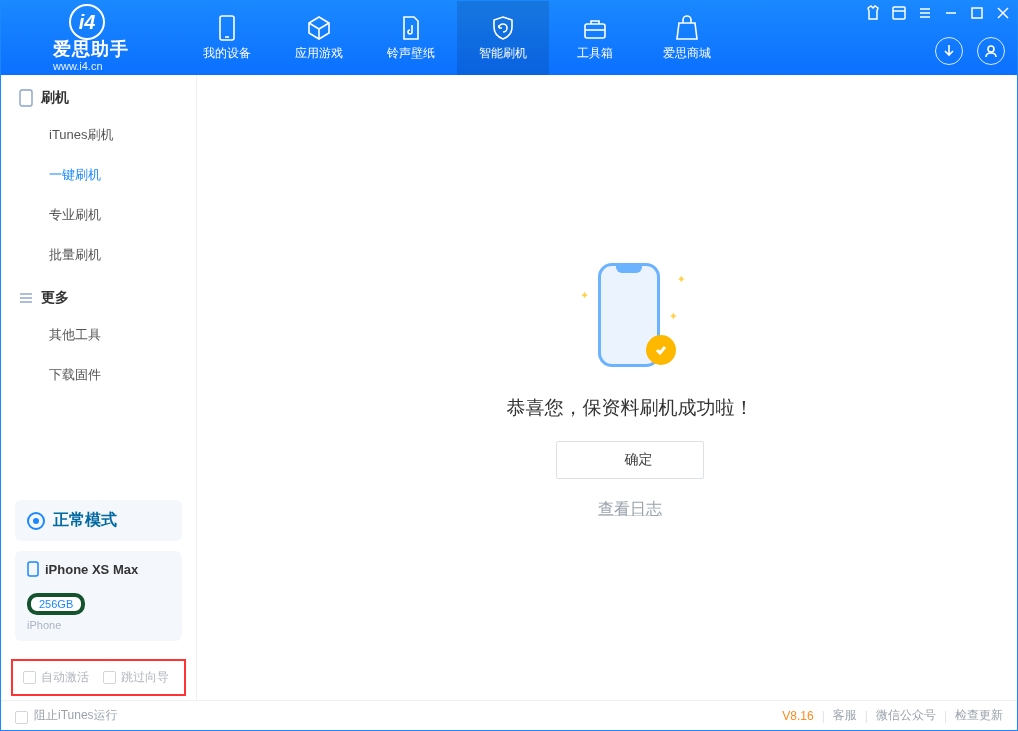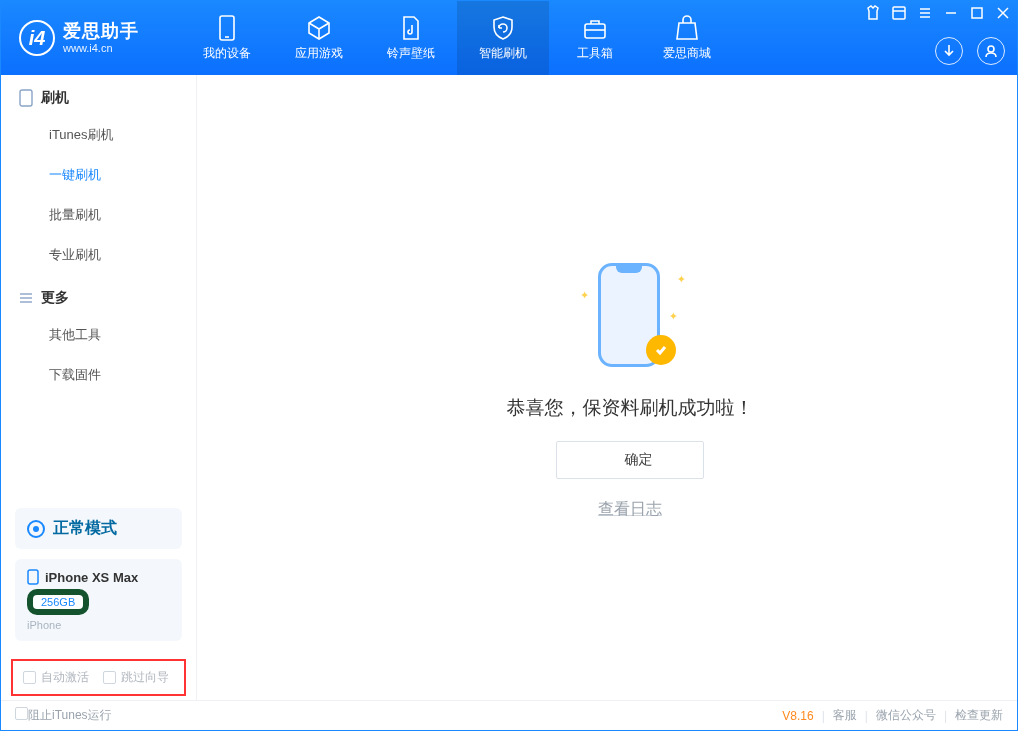--- a/index.html
+++ b/index.html
@@ -1,19 +1,19 @@
 <!DOCTYPE html>
 <html><head>
 <meta charset="utf-8">
 <style>
 * { margin: 0; padding: 0; box-sizing: border-box; font-family: "Microsoft YaHei", -apple-system, sans-serif; }
 body { background: #fff; width: 1018px; height: 731px; overflow: hidden; border: 1px solid #1a88ff; }
 
 .titlebar { height: 74px; background: linear-gradient(180deg, #1a88ff 0%, #0b70ff 100%); display: flex; align-items: center; color: #fff; position: relative; }
-.logo-area { display: flex; align-items: center; padding: 0 18px; min-width: 180px; }
+.logo-area { display: flex; align-items: center; padding: 0 18px; min-width: 180px; flex-direction: column; }
 .logo-circle { width: 36px; height: 36px; border: 2.5px solid #fff; border-radius: 50%; display: flex; align-items: center; justify-content: center; font-size: 20px; font-weight: bold; font-style: italic; margin-right: 8px; }
 .logo-text { display: flex; flex-direction: column; line-height: 1.1; }
 .logo-title { font-size: 18px; font-weight: 600; letter-spacing: 1px; }
 .logo-sub { font-size: 11px; opacity: .9; }
 
 .nav-tabs { display: flex; height: 100%; }
 .nav-tab { width: 92px; display: flex; flex-direction: column; align-items: center; justify-content: center; gap: 4px; cursor: pointer; font-size: 12px; }
 .nav-tab.active { background: rgba(0,0,0,.12); }
 .nav-tab .icon { width: 26px; height: 26px; display: flex; align-items: center; justify-content: center; }
 .nav-tab svg { stroke: #fff; fill: none; stroke-width: 1.6; }
@@ -32,41 +32,41 @@
 .side-item { padding: 11px 18px 11px 48px; font-size: 13px; color: #555; cursor: pointer; }
 .side-item.active { color: #1a88ff; }
 .spacer { flex: 1; }
 .devpanel { padding: 0 14px 10px 14px; }
 .devbox { background: #f4f8fc; border-radius: 6px; padding: 10px 12px; margin-bottom: 10px; }
 .devbox.mode { display: flex; align-items: center; gap: 8px; font-size: 16px; color: #0369a1; font-weight: 600; }
 .devbox.mode .dot { width: 18px; height: 18px; border: 2px solid #1a88ff; border-radius: 50%; position: relative; }
 .devbox.mode .dot::after { content: ""; position: absolute; width: 6px; height: 6px; background: #1a88ff; border-radius: 50%; left: 4px; top: 4px; }
 .devname { font-size: 13px; font-weight: 700; color: #333; display: flex; align-items: center; gap: 6px; }
 .devname svg { stroke: #1a88ff; }
-.devcap { display: inline-block; margin-top: 4px; font-size: 11px; color: #1a88ff; border: 6px solid #14532d; border-radius: 10px; padding: 1px 8px; background: #fff; }
+.devcap { display: inline-block; margin-top: 16px; font-size: 11px; color: #1a88ff; border: 4px solid #14532d; border-radius: 10px; padding: 1px 8px; background: #fff; }
 .devtype { font-size: 11px; color: #aab4c0; margin-top: 4px; }
 .chkrow { border: 2px solid #ff3333; padding: 8px 10px; display: flex; gap: 14px; align-items: center; margin: -2px 10px 4px 10px; }
 .chk { display: flex; align-items: center; gap: 5px; font-size: 12px; color: #b0b6be; cursor: pointer; }
 .chk .box { width: 13px; height: 13px; border: 1px solid #cfd6de; border-radius: 2px; }
 
 .main { flex: 1; display: flex; flex-direction: column; align-items: center; justify-content: center; gap: 20px; }
 .illus { width: 120px; height: 120px; position: relative; }
 .phone { position: absolute; left: 28px; top: 8px; width: 62px; height: 104px; border: 3px solid #6bb2ff; border-radius: 14px; background: #eaf3ff; }
 .phone::before { content: ""; position: absolute; top: -1px; left: 50%; transform: translateX(-50%); width: 26px; height: 8px; background: #6bb2ff; border-radius: 0 0 6px 6px; }
 .badge { position: absolute; right: 14px; bottom: 10px; width: 30px; height: 30px; background: #ffb800; border-radius: 50%; display: flex; align-items: center; justify-content: center; }
 .badge svg { stroke: #fff; stroke-width: 3; fill: none; }
 .sparkle { position: absolute; font-size: 11px; color: #ffd24d; }
 .sparkle.a { left: 10px; top: 34px; } .sparkle.b { right: 4px; top: 18px; } .sparkle.c { right: 12px; bottom: 52px; }
 
 .msg { font-size: 19px; color: #333; font-weight: 500; }
 .okbtn { width: 148px; height: 38px; border: 1px solid #dbe1e8; background: #fff; font-size: 14px; color: #444; cursor: pointer; border-radius: 2px; padding-left: 17px; }
 .loglink { font-size: 16px; color: #9aa3ad; cursor: pointer; text-decoration: underline; text-decoration-color: #d0d6dc; }
 
 .footer { height: 30px; border-top: 1px solid #eef0f3; display: flex; align-items: center; padding: 0 14px; font-size: 12px; color: #9aa3ad; }
-.footer .fl { display: flex; align-items: flex-start; }
+.footer .fl { display: flex; align-items: flex-end; gap: 6px; }
 .footer .fl .box { width: 13px; height: 13px; border: 1px solid #cfd6de; border-radius: 2px; }
 .footer .fr { margin-left: auto; display: flex; align-items: center; gap: 8px; }
 .footer .sep { color: #e0e4e8; }
 .footer .flink { cursor: pointer; }
 .footer .ver { color: #ff8a1f; }
 </style>
 </head>
 <body>
 
 <div class="titlebar">
@@ -177,22 +177,22 @@
 <div class="body">
   <div class="sidebar">
     <div class="side-section-hdr">
       <svg width="14" height="18" viewBox="0 0 14 18" fill="none" stroke-width="1.4">
           <rect x="1" y="1" width="12" height="16" rx="2"></rect>
         </svg>
       <span>刷机</span>
     </div>
     <div class="side-item">iTunes刷机</div>
     <div class="side-item active">一键刷机</div>
+    <div class="side-item">专业刷机</div>
     <div class="side-item">批量刷机</div>
-    <div class="side-item">专业刷机</div>
     <div class="side-section-hdr">
       <svg width="14" height="14" viewBox="0 0 14 14" fill="none" stroke-width="1.4">
           <line x1="1" y1="3" x2="13" y2="3"></line>
           <line x1="1" y1="7" x2="13" y2="7"></line>
           <line x1="1" y1="11" x2="13" y2="11"></line>
         </svg>
       <span>更多</span>
     </div>
     <div class="side-item">其他工具</div>
     <div class="side-item">下载固件</div>

